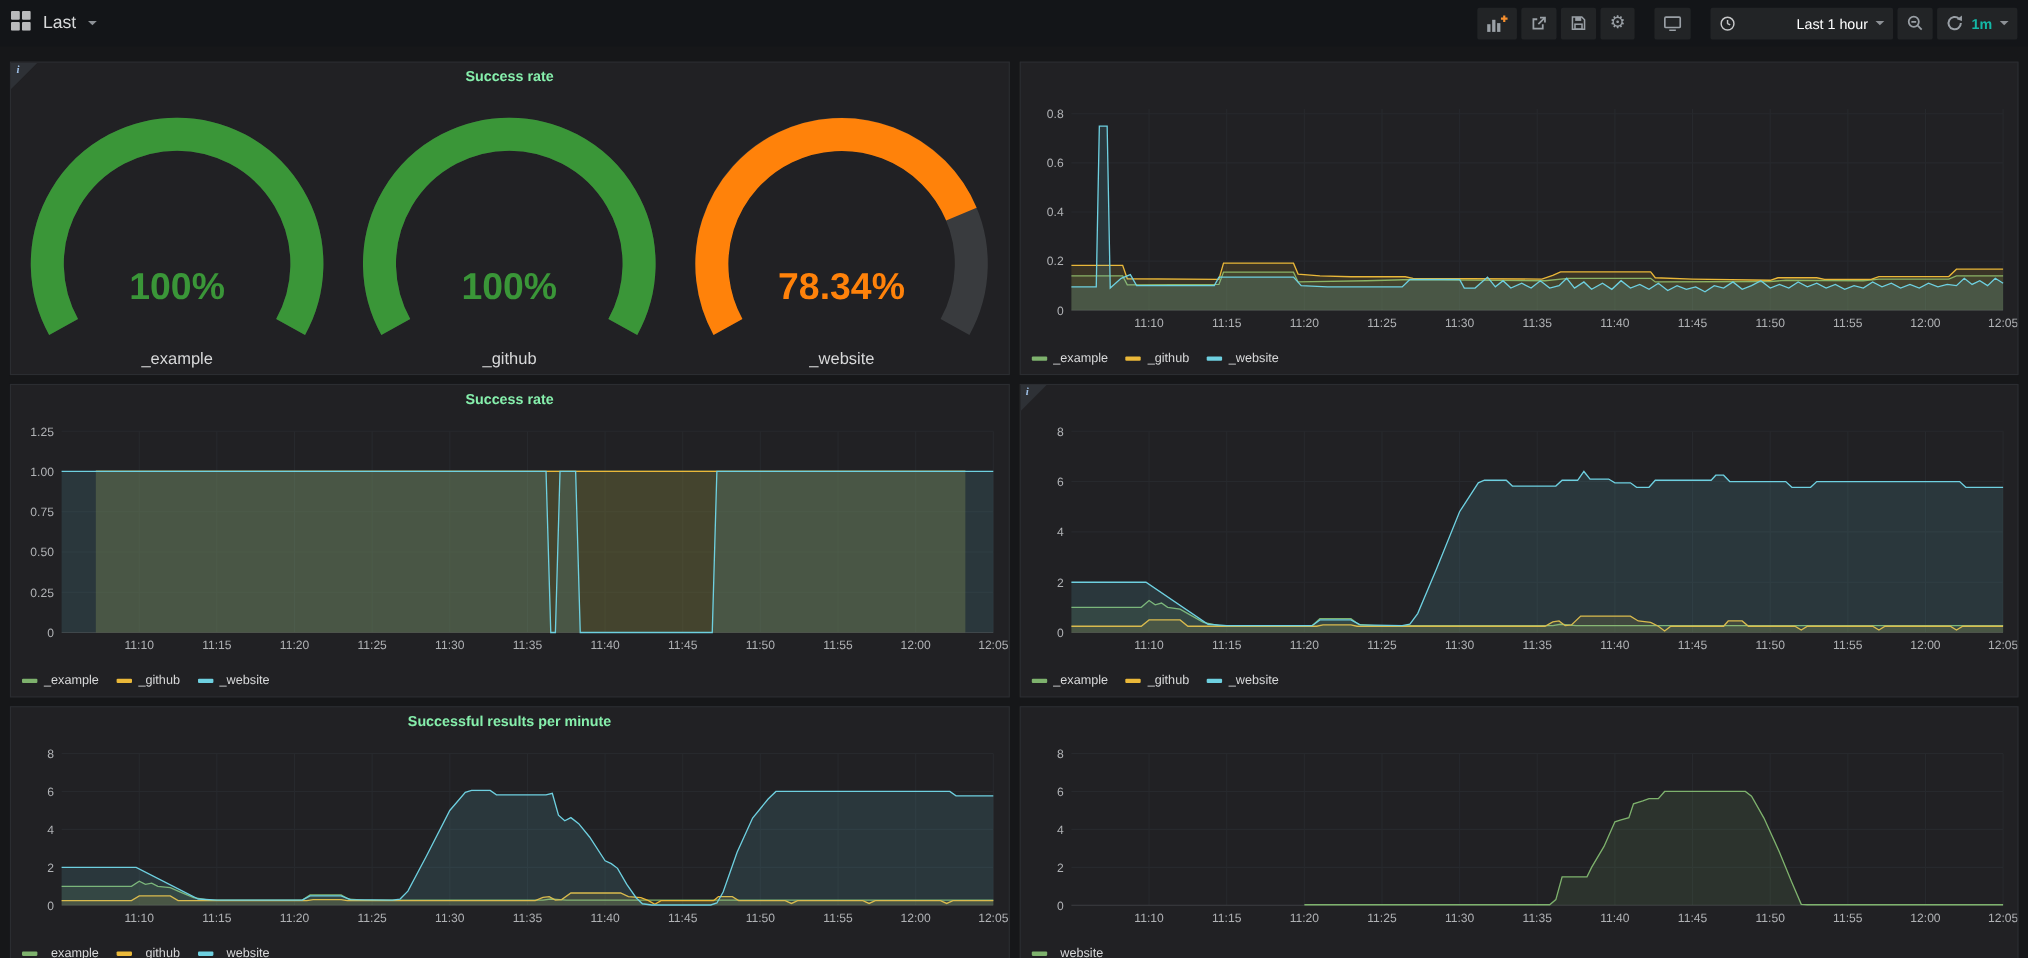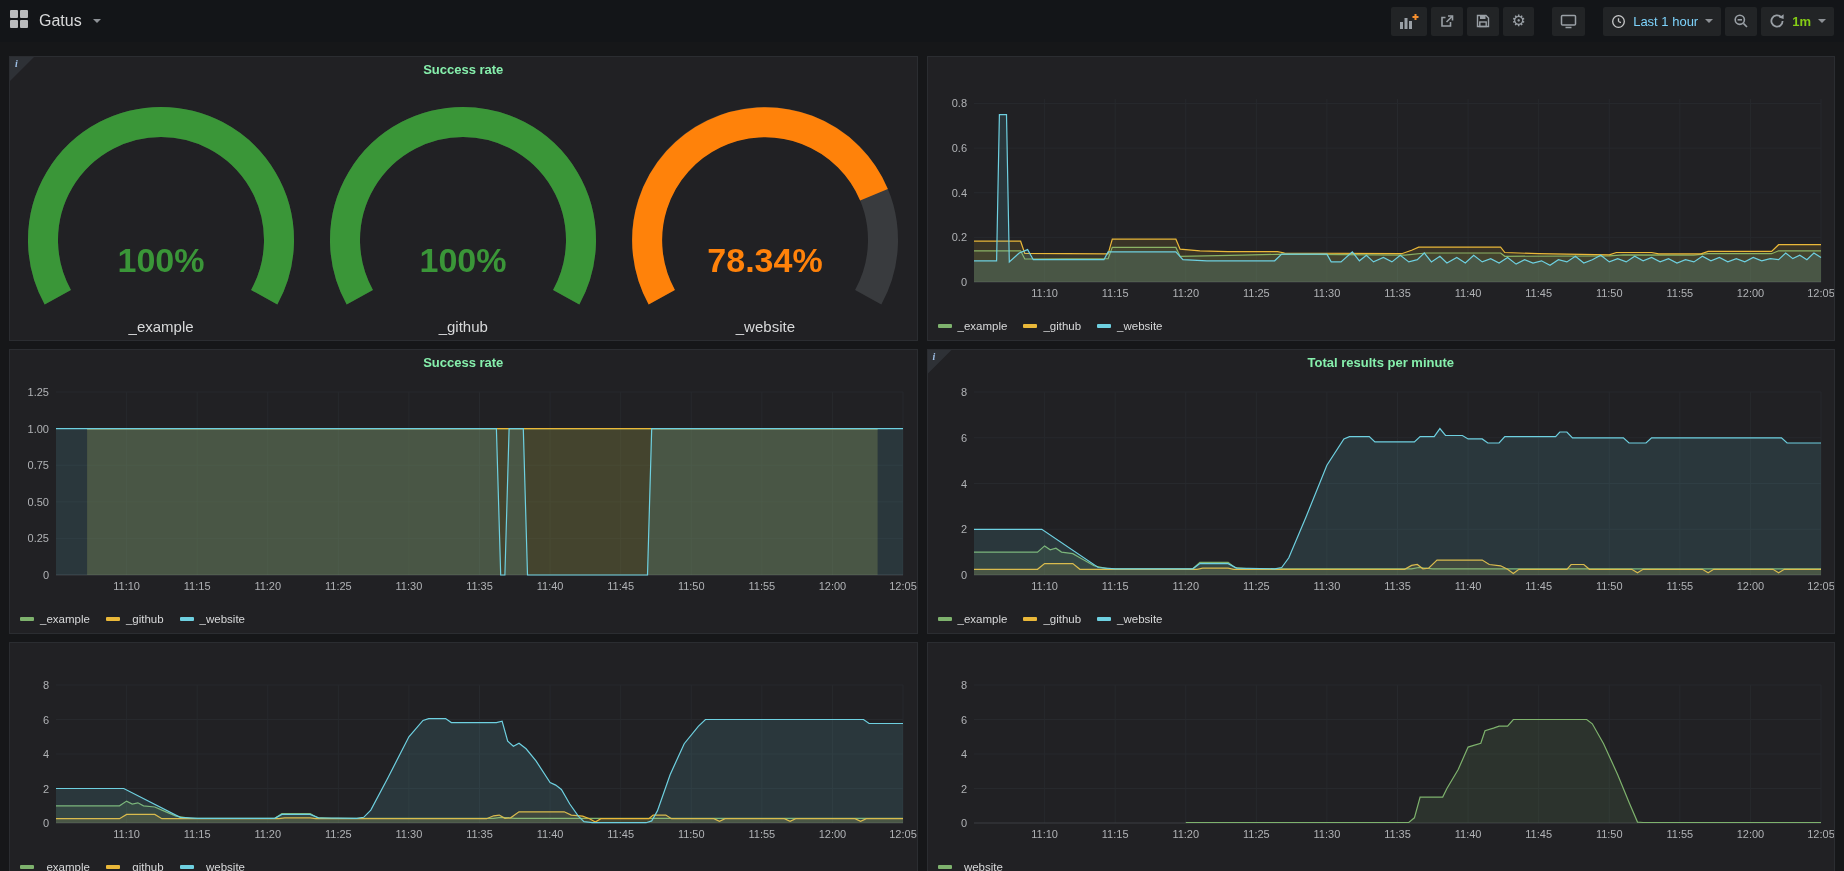--- a/index.html
+++ b/index.html
@@ -12,21 +12,21 @@
   }
   
   .navbar { height:42px; background:#131518; display:flex; align-items:center; padding:0 10px; }
   .brand { display:flex; align-items:center; gap:11px; cursor:pointer; }
   .brand-title { font-size:16px; color:#d8d9da; }
   .caret { width:0; height:0; border-left:4px solid transparent; border-right:4px solid transparent; border-top:4px solid #8d9196; display:inline-block; }
   .nav-right { margin-left:auto; display:flex; align-items:center; gap:4px; }
   .nav-gap { width:10px; }
   .nav-btn { height:29px; min-width:31px; background:#222426; border-radius:2px; display:flex; align-items:center; justify-content:center; color:#9aa0a6; font-size:13px; padding:0 8px; gap:7px; cursor:pointer; }
   .nav-btn svg { display:block; }
-  .accent { color:#84cc16; font-weight:700; }
+  .accent { color:#14b8a6; font-weight:700; }
   .gear-glyph { font-size:16px; line-height:1; color:#9aa0a6; }
   
   .dashboard { padding:14px 9px 0 9px; display:grid; grid-template-columns:1fr 1fr; grid-template-rows:285px 285px 240px; gap:8px 9px; }
   .panel { position:relative; background:#212124; border:1px solid #2b2d31; overflow:hidden; }
   .panel-title { position:absolute; top:5px; left:0; right:0; text-align:center; font-size:13px; font-weight:600; color:#86efac; cursor:pointer; z-index:3; }
   .chart-area { position:absolute; left:0; top:0; }
   .legend { position:absolute; left:10px; bottom:8px; display:flex; gap:16px; font-size:11.5px; color:#d8d9da; align-items:center; z-index:2; }
   .legend-item { display:flex; align-items:center; cursor:pointer; }
   .legend .chip { width:14px; height:4px; border-radius:1px; display:inline-block; margin-right:6px; }
   .info-corner { position:absolute; top:0; left:0; width:24px; height:24px; clip-path:polygon(0 0,100% 0,0 100%); background:#2e3136; z-index:4; cursor:pointer; }
@@ -42,21 +42,21 @@
 <div class="navbar">
   <div class="brand">
     <span>
       <svg width="18" height="18" viewBox="0 0 18 18">
         <rect x="0" y="0" width="8" height="8" rx="1" fill="#b9babc"></rect>
         <rect x="10" y="0" width="8" height="8" rx="1" fill="#b9babc"></rect>
         <rect x="0" y="10" width="8" height="8" rx="1" fill="#b9babc"></rect>
         <rect x="10" y="10" width="8" height="8" rx="1" fill="#b9babc"></rect>
       </svg>
     </span>
-    <span class="brand-title">Gatus</span>
+    <span class="brand-title">Last</span>
     <span class="caret"></span>
   </div>
 
   <div class="nav-right">
     <div class="nav-btn">
       <span>
         <svg width="20" height="17" viewBox="0 0 20 17">
           <rect x="1" y="9" width="3" height="7" fill="#9aa0a6"></rect>
           <rect x="5.5" y="5" width="3" height="11" fill="#9aa0a6"></rect>
           <rect x="10" y="8" width="3" height="8" fill="#9aa0a6"></rect>
@@ -95,21 +95,21 @@
       </span>
     </div>
     <div class="nav-gap"></div>
     <div class="nav-btn">
       <span>
         <svg width="15" height="15" viewBox="0 0 16 16" fill="none" stroke="#c7c8c9" stroke-width="1.4">
           <circle cx="8" cy="8" r="6.2"></circle>
           <path d="M8 8 V4.4 M8 8 L10.6 9.2"></path>
         </svg>
       </span>
-      <span style="color:#7dd3fc;">Last 1 hour</span>
+      <span style="color:#ffffff;margin-left:48px;">Last 1 hour</span>
       <span class="caret"></span>
     </div>
     <div class="nav-btn">
       <span>
         <svg width="16" height="16" viewBox="0 0 16 16" fill="none" stroke="#9aa0a6" stroke-width="1.6">
           <circle cx="6.8" cy="6.8" r="4.6"></circle>
           <path d="M10.4 10.4 L14 14"></path>
           <path d="M4.6 6.8 H9"></path>
         </svg>
       </span>
@@ -280,21 +280,20 @@
         <path d="M77.1 78.6L867.6 78.6" fill="none" stroke="#EAB839" stroke-width="1.2"></path>
         <path d="M46.0 78.6L486.4 78.6L490.7 225.0L494.9 225.0L499.1 78.6L513.3 78.6L517.5 225.0L637.5 225.0L641.7 78.6L893.0 78.6L893.0 225L46.0 225Z" fill="rgba(110,208,224,0.13)" stroke="none"></path>
         <path d="M46.0 78.6L486.4 78.6L490.7 225.0L494.9 225.0L499.1 78.6L513.3 78.6L517.5 225.0L637.5 225.0L641.7 78.6L893.0 78.6" fill="none" stroke="#6ED0E0" stroke-width="1.2"></path>
       </svg>
     </div>
 
   <div class="panel">
     <div class="info-corner">
         <span>i</span>
       </div>
-    <div class="panel-title">Total results per minute</div>
     <div class="legend">
         <span class="legend-item">
           <span class="chip" style="background: rgb(126, 178, 109);"></span>
           <span>_example</span>
         </span>
         <span class="legend-item">
           <span class="chip" style="background: rgb(234, 184, 57);"></span>
           <span>_github</span>
         </span>
         <span class="legend-item">
@@ -340,20 +339,21 @@
         <path d="M46.0 202.1L109.5 202.1L116.6 195.9L122.2 199.8L127.9 198.2L133.5 202.1L144.8 203.7L151.9 207.8L166.0 215.8L180.1 218.8L264.8 218.8L271.9 212.4L300.1 212.4L307.2 217.7L321.3 218.8L483.6 218.8L490.7 217.5L504.8 218.8L893.0 218.8L893.0 225L46.0 225Z" fill="rgba(126,178,109,0.13)" stroke="none"></path>
         <path d="M46.0 202.1L109.5 202.1L116.6 195.9L122.2 199.8L127.9 198.2L133.5 202.1L144.8 203.7L151.9 207.8L166.0 215.8L180.1 218.8L264.8 218.8L271.9 212.4L300.1 212.4L307.2 217.7L321.3 218.8L483.6 218.8L490.7 217.5L504.8 218.8L893.0 218.8" fill="none" stroke="#7EB26D" stroke-width="1.2"></path>
         <path d="M46.0 219.3L109.5 219.3L116.6 213.6L144.8 213.6L151.9 219.3L269.0 219.3L274.7 218.1L300.1 218.1L305.7 219.3L476.6 219.3L483.6 215.4L489.3 214.5L494.9 218.8L500.6 218.1L509.0 210.1L554.2 210.1L561.3 214.5L572.6 215.8L579.6 219.3L585.3 223.6L590.9 219.3L638.9 219.3L643.1 214.5L655.8 214.5L661.5 219.3L703.8 219.3L709.5 222.7L715.1 219.3L774.4 219.3L780.1 222.7L785.7 219.3L845.0 219.3L850.6 222.7L856.3 219.3L893.0 219.3L893.0 225L46.0 225Z" fill="rgba(234,184,57,0.13)" stroke="none"></path>
         <path d="M46.0 219.3L109.5 219.3L116.6 213.6L144.8 213.6L151.9 219.3L269.0 219.3L274.7 218.1L300.1 218.1L305.7 219.3L476.6 219.3L483.6 215.4L489.3 214.5L494.9 218.8L500.6 218.1L509.0 210.1L554.2 210.1L561.3 214.5L572.6 215.8L579.6 219.3L585.3 223.6L590.9 219.3L638.9 219.3L643.1 214.5L655.8 214.5L661.5 219.3L703.8 219.3L709.5 222.7L715.1 219.3L774.4 219.3L780.1 222.7L785.7 219.3L845.0 219.3L850.6 222.7L856.3 219.3L893.0 219.3" fill="none" stroke="#EAB839" stroke-width="1.2"></path>
         <path d="M46.0 179.3L113.8 179.3L170.2 217.5L187.2 218.8L264.8 218.8L271.9 213.6L300.1 213.6L308.6 218.1L346.7 218.8L353.7 217.5L360.8 207.8L377.7 167.8L398.9 115.2L415.9 88.9L421.5 86.6L441.3 86.6L446.9 91.9L486.4 91.9L492.1 86.6L506.2 86.6L511.9 78.6L517.5 85.5L534.4 85.5L540.1 88.9L554.2 88.9L559.8 93.0L571.1 93.0L576.8 86.6L627.6 86.6L631.8 82.0L638.9 82.0L644.5 87.8L695.4 87.8L701.0 93.0L718.0 93.0L723.6 87.8L853.5 87.8L859.1 93.0L893.0 93.0L893.0 225L46.0 225Z" fill="rgba(110,208,224,0.13)" stroke="none"></path>
         <path d="M46.0 179.3L113.8 179.3L170.2 217.5L187.2 218.8L264.8 218.8L271.9 213.6L300.1 213.6L308.6 218.1L346.7 218.8L353.7 217.5L360.8 207.8L377.7 167.8L398.9 115.2L415.9 88.9L421.5 86.6L441.3 86.6L446.9 91.9L486.4 91.9L492.1 86.6L506.2 86.6L511.9 78.6L517.5 85.5L534.4 85.5L540.1 88.9L554.2 88.9L559.8 93.0L571.1 93.0L576.8 86.6L627.6 86.6L631.8 82.0L638.9 82.0L644.5 87.8L695.4 87.8L701.0 93.0L718.0 93.0L723.6 87.8L853.5 87.8L859.1 93.0L893.0 93.0" fill="none" stroke="#6ED0E0" stroke-width="1.2"></path>
       </svg>
     </div>
 
   <div class="panel">
+    <div class="panel-title">Successful results per minute</div>
     <div class="legend">
         <span class="legend-item">
           <span class="chip" style="background: rgb(126, 178, 109);"></span>
           <span>_example</span>
         </span>
         <span class="legend-item">
           <span class="chip" style="background: rgb(234, 184, 57);"></span>
           <span>_github</span>
         </span>
         <span class="legend-item">

